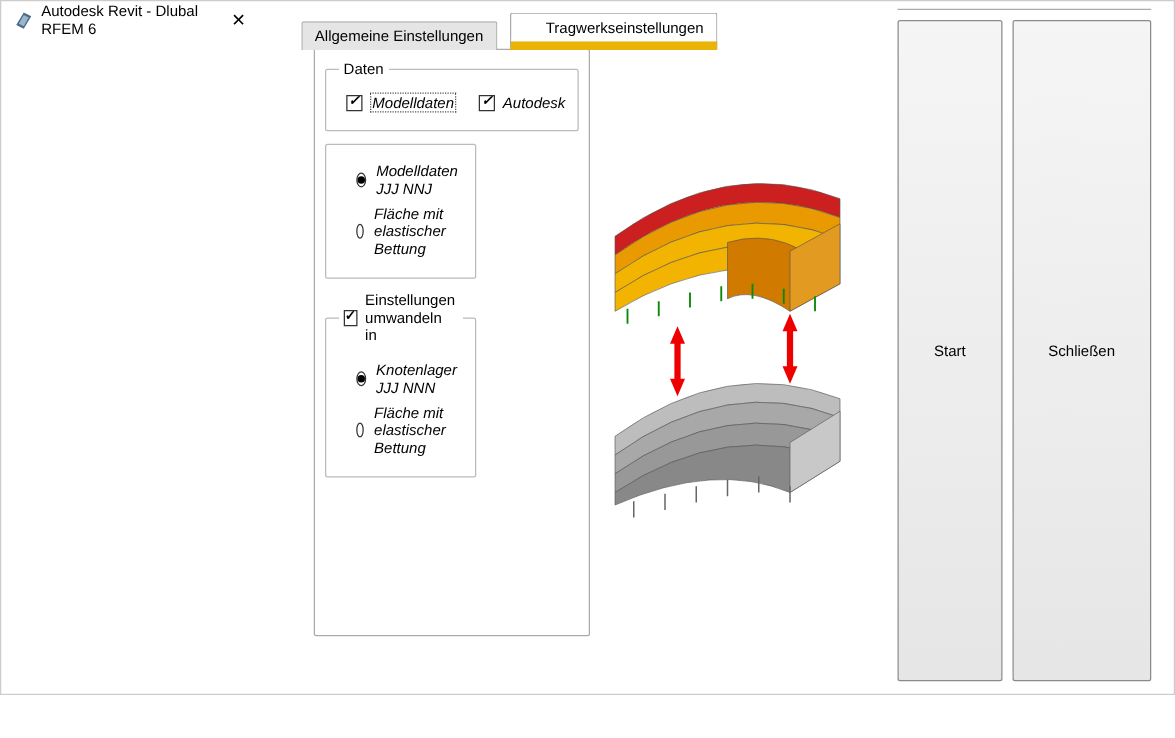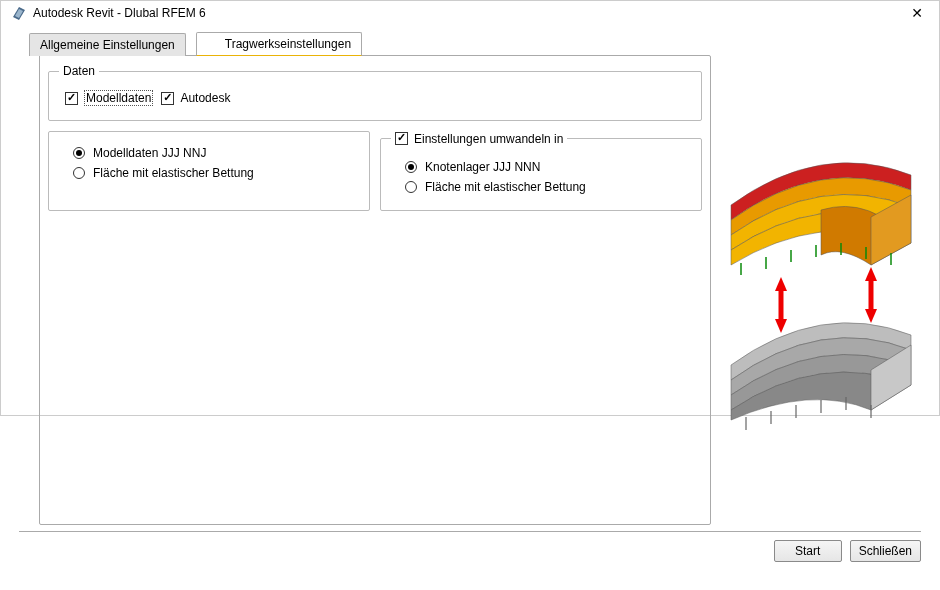--- a/index.html
+++ b/index.html
@@ -5,42 +5,42 @@
     * { box-sizing: border-box; margin: 0; padding: 0; }
     body {
       font-family: "Segoe UI", Tahoma, sans-serif;
       font-size: 12px;
       color: #000;
       background: #fff;
       width: 940px;
       height: 590px;
       overflow: hidden;
     }
-    .window { width: 940px; height: 416px; border: 1px solid #ccc; display: flex; flex-direction: column; }
+    .window { width: 940px; height: 556px; border: 1px solid #ccc; display: flex; flex-direction: row; }
     .titlebar { display: flex; align-items: center; padding: 4px 10px 2px; height: 28px; }
     .titlebar .icon { width: 16px; height: 16px; margin-right: 6px; display: flex; align-items: center; justify-content: center; }
     .titlebar .title { flex: 1; font-size: 12px; }
     .titlebar .close { width: 24px; text-align: center; font-size: 14px; cursor: pointer; }
 
     .content-outer { flex: 1; padding: 8px 18px 0 18px; display: flex; flex-direction: column; }
     .tabrow { display: flex; align-items: flex-end; }
     .tab {
       padding: 4px 10px;
       border: 1px solid #aaa;
       border-bottom: none;
       background: #e5e5e5;
       margin-right: 0px;
       font-size: 12px;
       cursor: pointer;
       position: relative;
       top: 1px;
       border-radius: 2px 2px 0 0;
       margin-left: 10px;
     }
-    .tab.active { background: #fff; border-bottom: 1px solid #eab308; padding-left: 28px; }
+    .tab.active { background: #fff; border-bottom: 7px solid #eab308; padding-left: 28px; }
 
     .columns { display: flex; flex: 1; gap: 10px; margin-left: 20px; }
     .left-col {
       border: 1px solid #aaa;
       flex: 1;
       padding: 8px 8px 8px 8px;
       display: flex;
       gap: 10px;
       flex-wrap: wrap;
       align-content: flex-start;
@@ -57,21 +57,21 @@
 
     fieldset.group {
       border: 1px solid #bbb;
       padding: 8px 10px 10px;
       border-radius: 2px;
     }
     fieldset.group legend { padding: 0 4px; font-size: 12px; }
     .group-full { width: 100%; }
     .group-half { width: calc(50% - 5px); }
 
-    .row { margin: 4px 0 4px 6px; display: flex; align-items: center; gap: 8px; }
+    .row { margin: 4px 0 4px 6px; display: flex; align-items: center; gap: 18px; font-style: italic; }
     .option-list { padding-left: 14px; }
     .option-list .row { margin: 6px 0; }
 
     .cb { display: inline-flex; align-items: center; gap: 6px; cursor: pointer; }
     .cb-box {
       width: 13px; height: 13px; border: 1px solid #333; display: inline-flex;
       align-items: center; justify-content: center; font-size: 11px; line-height: 1;
       background: #fff;
     }
     .cb-box.checked::after { content: "✓"; color: #000; font-weight: bold; position: relative; top: -1px; }
@@ -79,21 +79,21 @@
 
     .rb { display: inline-flex; align-items: center; gap: 8px; cursor: pointer; }
     .rb-circle {
       width: 12px; height: 12px; border: 1px solid #333; border-radius: 50%;
       display: inline-flex; align-items: center; justify-content: center; background: #fff;
     }
     .rb-circle.selected::after { content: ""; width: 6px; height: 6px; background: #000; border-radius: 50%; }
 
     .footer { border-top: 1px solid #aaa; margin: 6px 18px 0 18px; padding: 8px 0 10px; display: flex; justify-content: flex-end; gap: 8px; }
     .btn {
-      min-width: 68px; padding: 3px 8px; border: 1px solid #8a8a8a;
+      min-width: 68px; padding: 3px 28px; border: 1px solid #8a8a8a;
       background: linear-gradient(#f5f5f5, #e6e6e6);
       font-size: 12px; cursor: pointer; border-radius: 2px;
     }
 
     
     .illust { width: 200px; height: 300px; position: relative; }
   </style>
 </head>
 <body>
 

